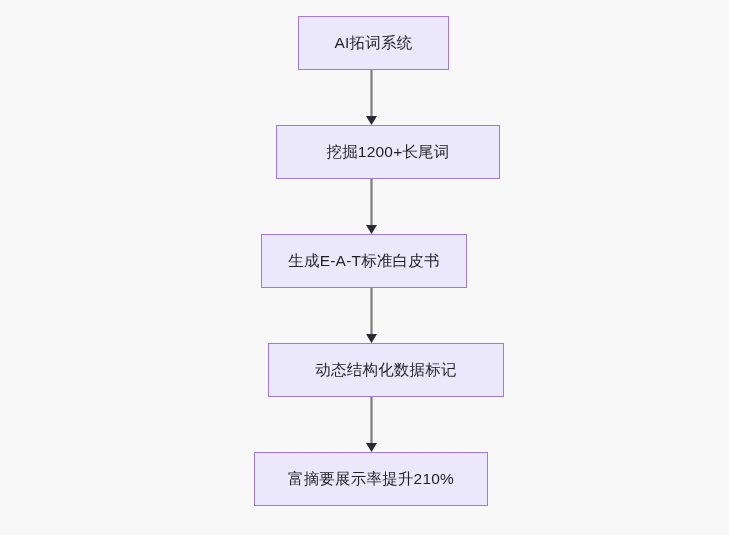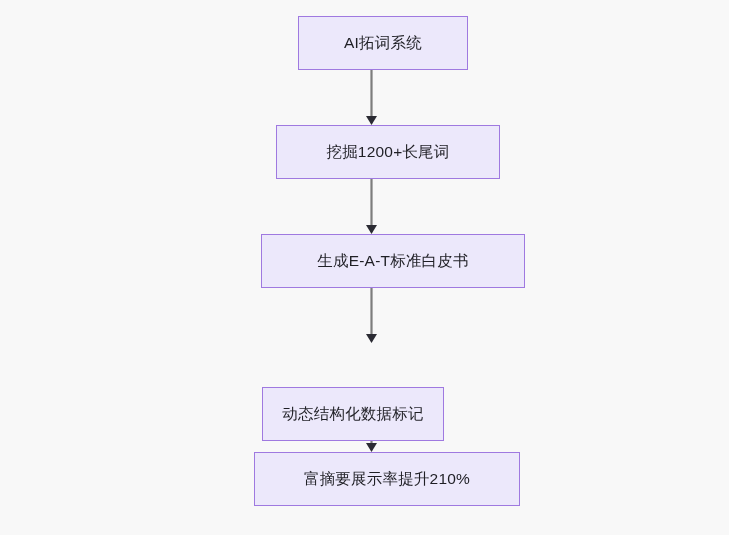--- a/index.html
+++ b/index.html
@@ -71,33 +71,33 @@
     </svg>
   </div>
 
   <div class="edge" style="left:366px; top:397px; height:55px;">
     <svg width="11" height="55" viewBox="0 0 11 55">
       <line x1="5.5" y1="0" x2="5.5" y2="47" stroke="#7d7d7d" stroke-width="2.2"></line>
       <polygon points="0,46 11,46 5.5,55" fill="#2b2b33"></polygon>
     </svg>
   </div>
 
-  <div class="node" style="left:298px; top:16px; width:170px;">
+  <div class="node" style="left:298px; top:16px; width:151px;">
     <span class="node-label">AI拓词系统</span>
   </div>
 
   <div class="node" style="left:276px; top:125px; width:224px;">
     <span class="node-label">挖掘1200+长尾词</span>
   </div>
 
-  <div class="node" style="left:261px; top:234px; width:264px;">
+  <div class="node" style="left:261px; top:234px; width:206px;">
     <span class="node-label">生成E-A-T标准白皮书</span>
   </div>
 
-  <div class="node" style="left:262px; top:343px; width:182px;margin-top:44px;">
+  <div class="node" style="left:268px; top:343px; width:236px;">
     <span class="node-label">动态结构化数据标记</span>
   </div>
 
-  <div class="node" style="left:254px; top:452px; width:266px;">
+  <div class="node" style="left:254px; top:452px; width:234px;">
     <span class="node-label">富摘要展示率提升210%</span>
   </div>
 
 </div>
 
 </body></html>

